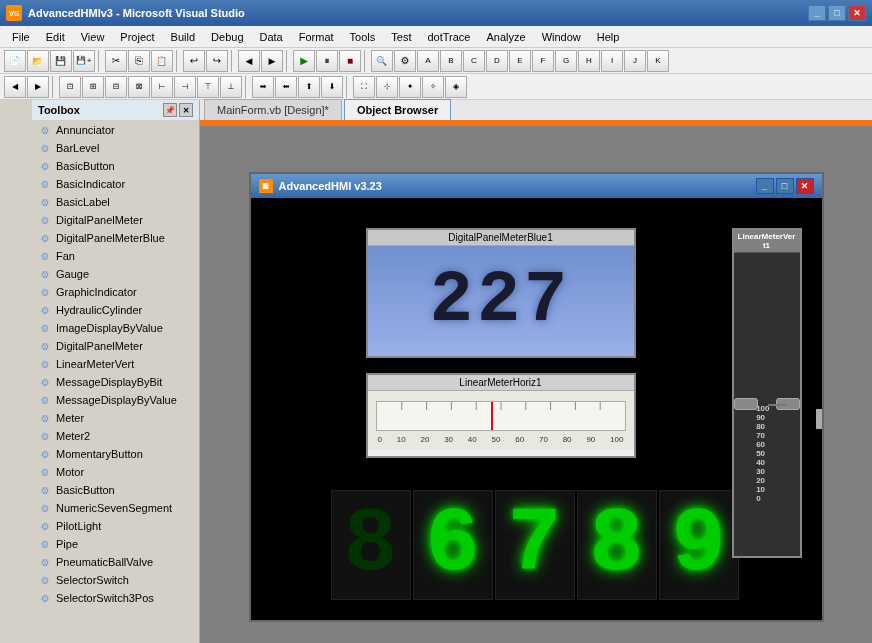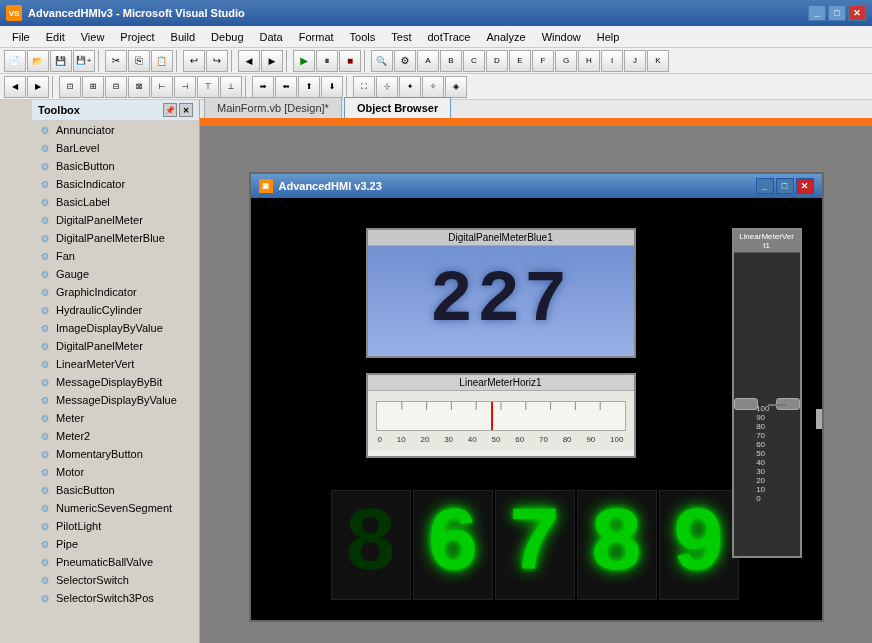--- a/index.html
+++ b/index.html
@@ -26,21 +26,21 @@
     .main-area { display: flex; height: calc(643px - 22px - 22px - 26px - 26px); }
     .toolbox-header { background: #e0e8f0; padding: 3px 6px; font-size: 11px; font-weight: bold; border-bottom: 1px solid #ccc; display: flex; align-items: center; justify-content: space-between; }
     .toolbox-header-controls { display: flex; gap: 2px; }
     .toolbox-ctrl-btn { width: 14px; height: 14px; background: #d0d0d0; border: 1px solid #888; font-size: 8px; display: flex; align-items: center; justify-content: center; cursor: pointer; }
     .toolbox-list { flex: 1; overflow-y: auto; }
     .toolbox-item { display: flex; align-items: center; padding: 2px 6px; cursor: pointer; font-size: 11px; }
     .toolbox-item-icon { width: 14px; height: 14px; margin-right: 4px; display: flex; align-items: center; justify-content: center; font-size: 10px; color: #6699cc; flex-shrink: 0; }
 
     
     .tab-area { flex: 1; display: flex; flex-direction: column; background: #f0f0f0; }
-    .tabs { display: flex; align-items: flex-end; height: 26px; background: #e8e8e8; border-bottom: 8px solid #f97316; padding-left: 4px; }
+    .tabs { display: flex; align-items: flex-end; height: 26px; background: #e8e8e8; border-bottom: 6px solid #f97316; padding-left: 4px; }
     .tab { padding: 4px 12px; font-size: 11px; cursor: pointer; border: 1px solid #aaa; border-bottom: none; background: #d8d8d8; margin-right: 2px; color: #333; }
     .tab.active { background: #f0f0f0; border-color: #6699cc; font-weight: bold; color: #000; }
 
     
     .designer-area { flex: 1; background: #808080; display: flex; align-items: center; justify-content: center; position: relative; overflow: hidden; }
     .design-window { background: #000; border: 2px solid #666; position: relative; width: 575px; height: 450px; margin-top: 20px; }
     .design-window-titlebar { background: linear-gradient(to bottom, #6699cc, #3366aa); height: 24px; display: flex; align-items: center; padding: 0 8px; color: white; font-size: 11px; font-weight: bold; }
     .design-window-icon { width: 14px; height: 14px; background: #ff8c00; margin-right: 6px; display: flex; align-items: center; justify-content: center; font-size: 7px; }
     .design-window-controls { margin-left: auto; display: flex; gap: 2px; }
     .dw-btn { width: 18px; height: 16px; background: #4477aa; border: 1px solid #2255aa; color: white; font-size: 9px; display: flex; align-items: center; justify-content: center; cursor: pointer; }
@@ -60,21 +60,21 @@
     .lmeter-h-ruler { position: relative; height: 30px; background: #f5f5f0; border: 1px solid #aaa; margin: 4px 0; }
     .lmeter-h-scale { display: flex; justify-content: space-between; font-size: 8px; color: #333; padding: 0 2px; }
     .lmeter-h-marker { position: absolute; left: 46%; top: 0; width: 2px; height: 100%; background: red; }
 
     
     .seven-seg { position: absolute; bottom: 20px; left: 80px; display: flex; gap: 2px; }
     .seg-digit { font-family: 'Courier New', monospace; font-size: 90px; color: #00cc00; font-weight: bold; text-shadow: 0 0 15px #00ff00, 0 0 5px #00aa00; background: #111; width: 80px; height: 110px; display: flex; align-items: center; justify-content: center; border: 1px solid #222; }
     .seg-digit.dim { color: #004400; text-shadow: none; }
 
     
-    .lmeter-v { position: absolute; top: 30px; right: 20px; width: 70px; height: 330px; border: 2px solid #888; background: #303030; display: flex; flex-direction: column; }
+    .lmeter-v { position: absolute; top: 30px; right: 20px; width: 70px; height: 330px; border: 2px solid #888; background: #303030; display: flex; flex-direction: column; font-weight: bold; }
     .lmeter-v-title { background: #808080; text-align: center; font-size: 9px; padding: 2px; color: #fff; border-bottom: 1px solid #555; }
     .lmeter-v-body { flex: 1; position: relative; display: flex; align-items: center; justify-content: center; }
     .lmeter-v-knob-top { width: 24px; height: 12px; background: #888; border: 1px solid #aaa; border-radius: 3px; margin: 2px auto; }
     .lmeter-v-knob-bot { width: 24px; height: 12px; background: #888; border: 1px solid #aaa; border-radius: 3px; margin: 2px auto; }
 
     
     .resize-handle { position: absolute; right: 0; top: 50%; width: 6px; height: 20px; background: #aaa; cursor: ew-resize; }
 
     
     ::-webkit-scrollbar { width: 14px; }

